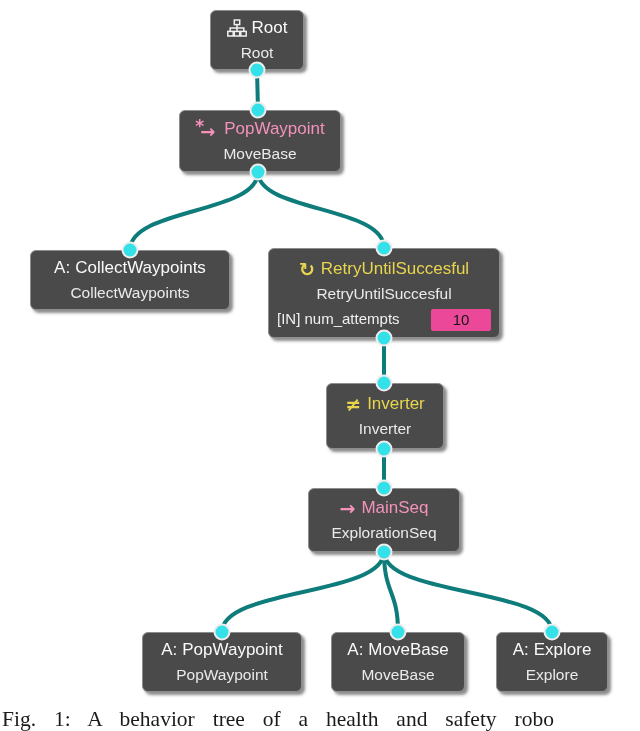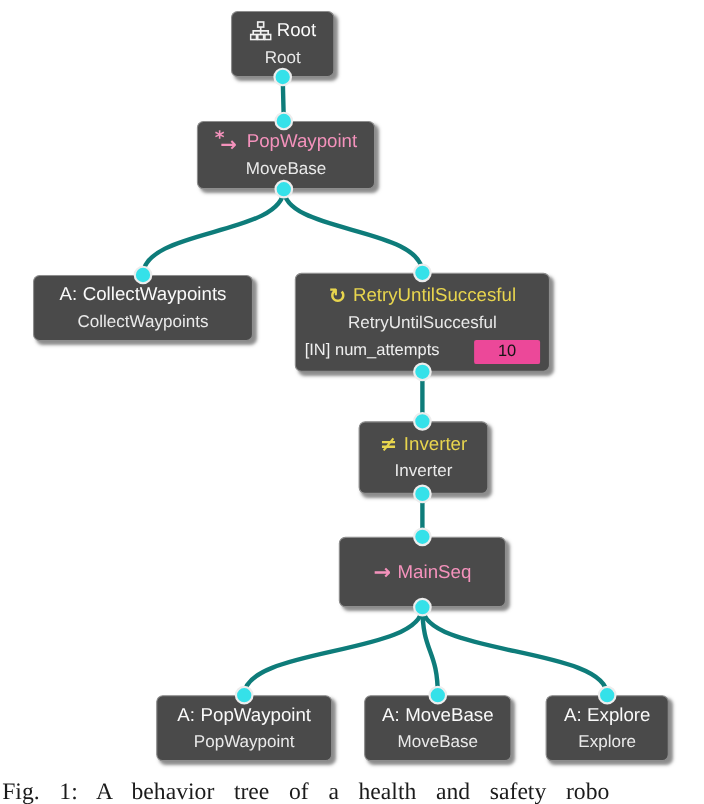--- a/index.html
+++ b/index.html
@@ -124,20 +124,21 @@
       <span>Inverter</span>
     </div>
     <div class="subtitle">Inverter</div>
   </div>
 
   <div class="node" style="left:308px; top:488px; width:152px; height:64px">
     <div class="title pink">
       <span class="glyph-icon">→</span>
       <span>MainSeq</span>
     </div>
+    <div class="subtitle">ExplorationSeq</div>
   </div>
 
   <div class="node" style="left:142px; top:632px; width:160px; height:60px">
     <div class="title">
       <span class="prefix">A:</span>
       <span>PopWaypoint</span>
     </div>
     <div class="subtitle">PopWaypoint</div>
   </div>
 

